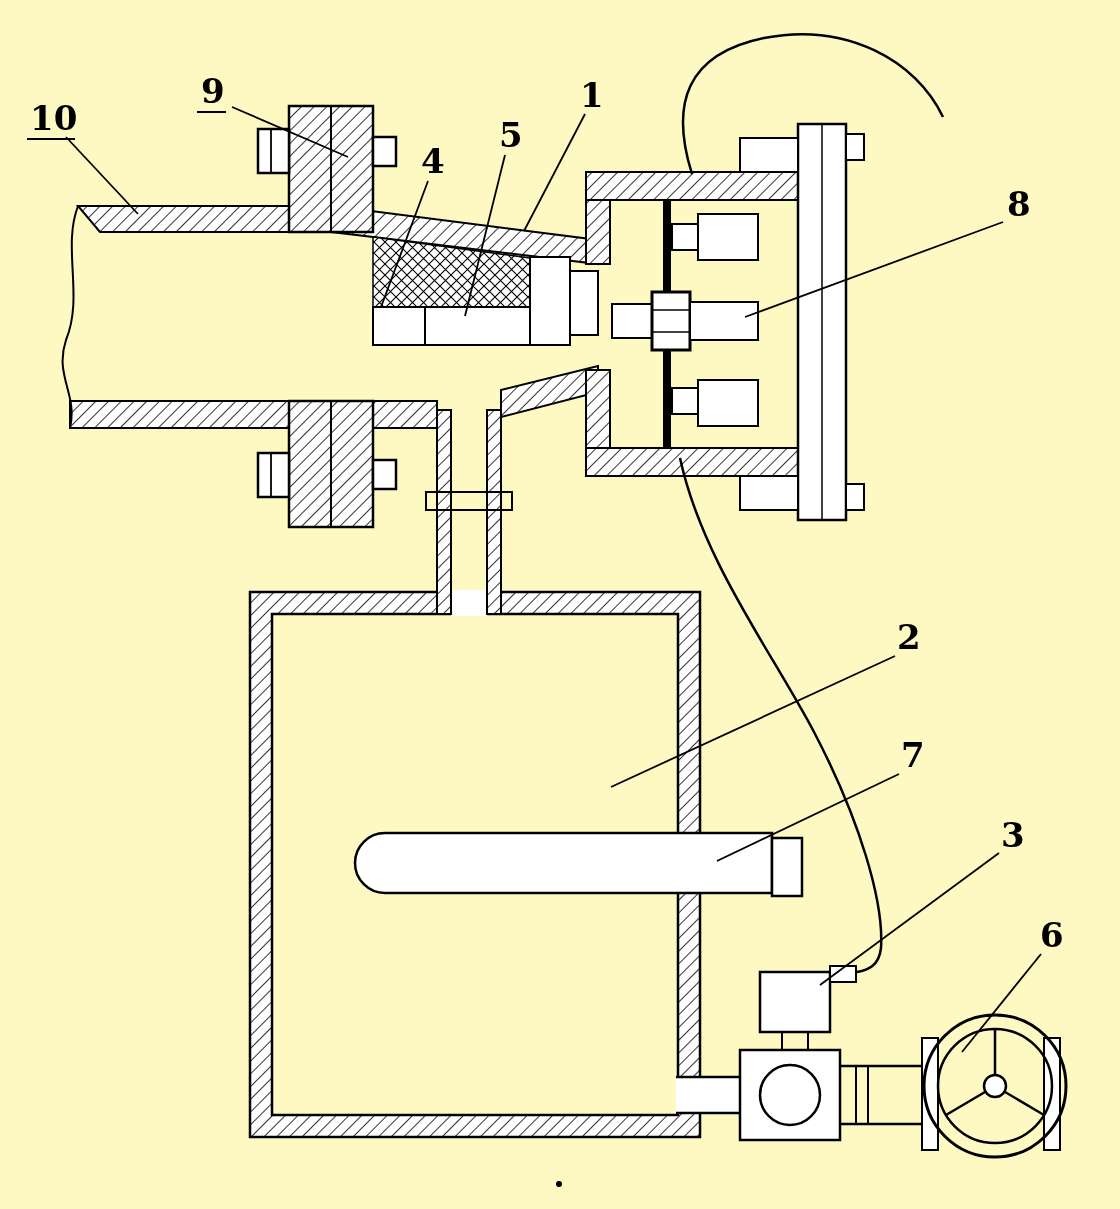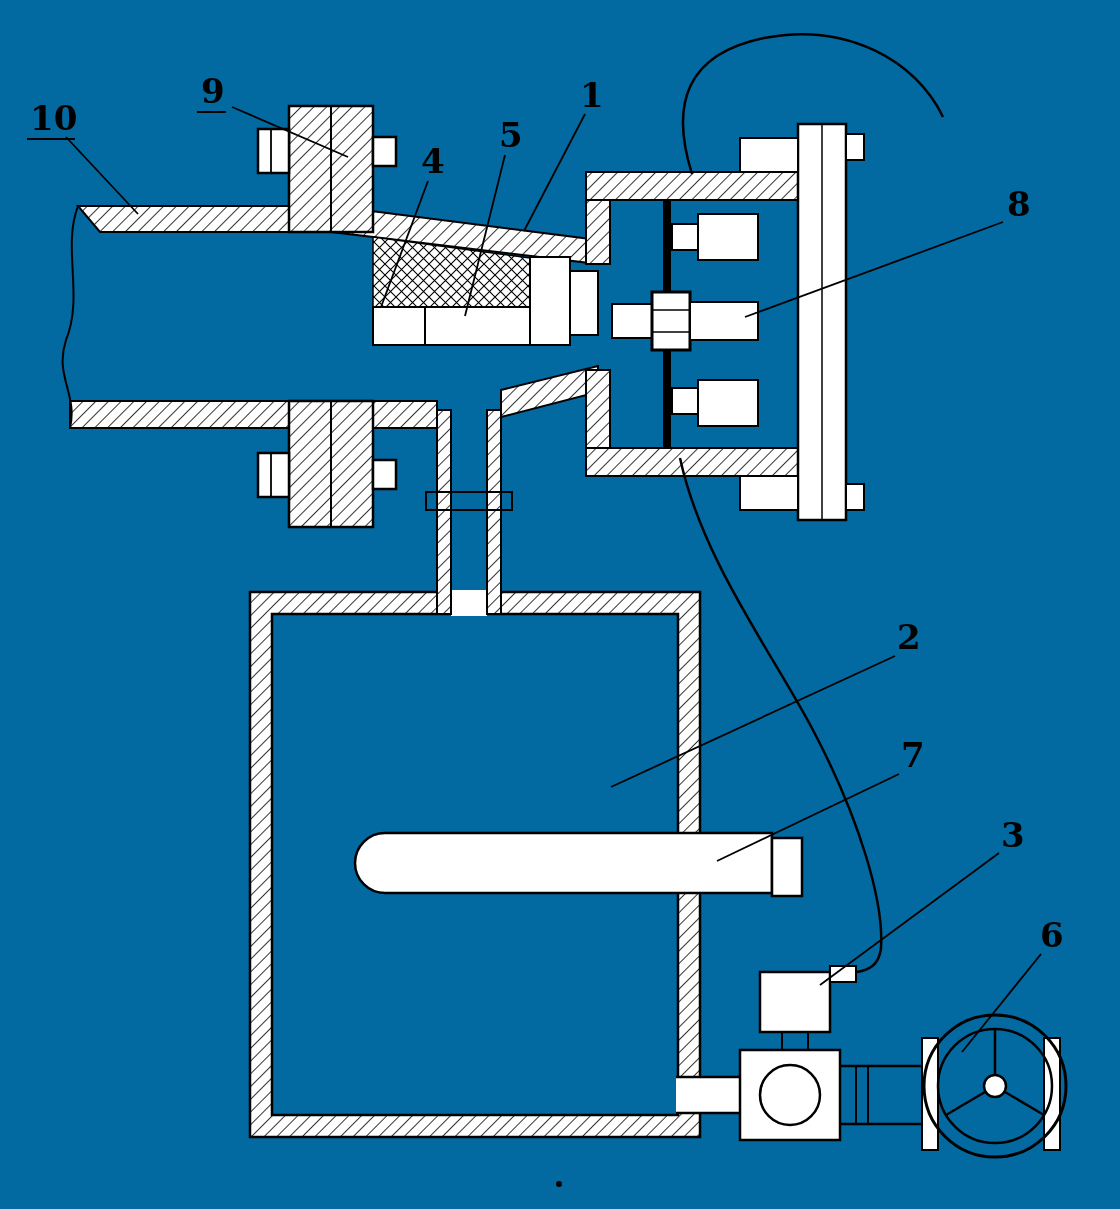--- a/index.html
+++ b/index.html
@@ -1,16 +1,16 @@
 <!DOCTYPE html>
 <html><head>
 <meta charset="utf-8">
 <style>
   html,body{margin:0;padding:0;background:#ffffff;}
-  .stage{position:relative;width:1120px;height:1209px;margin:0 auto;background:#0369a1;overflow:hidden;}
+  .stage{position:relative;width:1120px;height:1209px;margin:0 auto;background:#fef9c3;overflow:hidden;}
   .stage svg{display:block;width:1120px;height:1209px;}
   .lbl{font-family:"DejaVu Serif","Liberation Serif",serif;font-size:34px;font-weight:700;fill:#000000;}
 </style>
 </head>
 <body>
 
 <div class="stage">
 <svg viewBox="0 0 1120 1209" xmlns="http://www.w3.org/2000/svg">
   <defs>
     <pattern id="hatch" width="9" height="9" patternUnits="userSpaceOnUse" patternTransform="rotate(45)">

